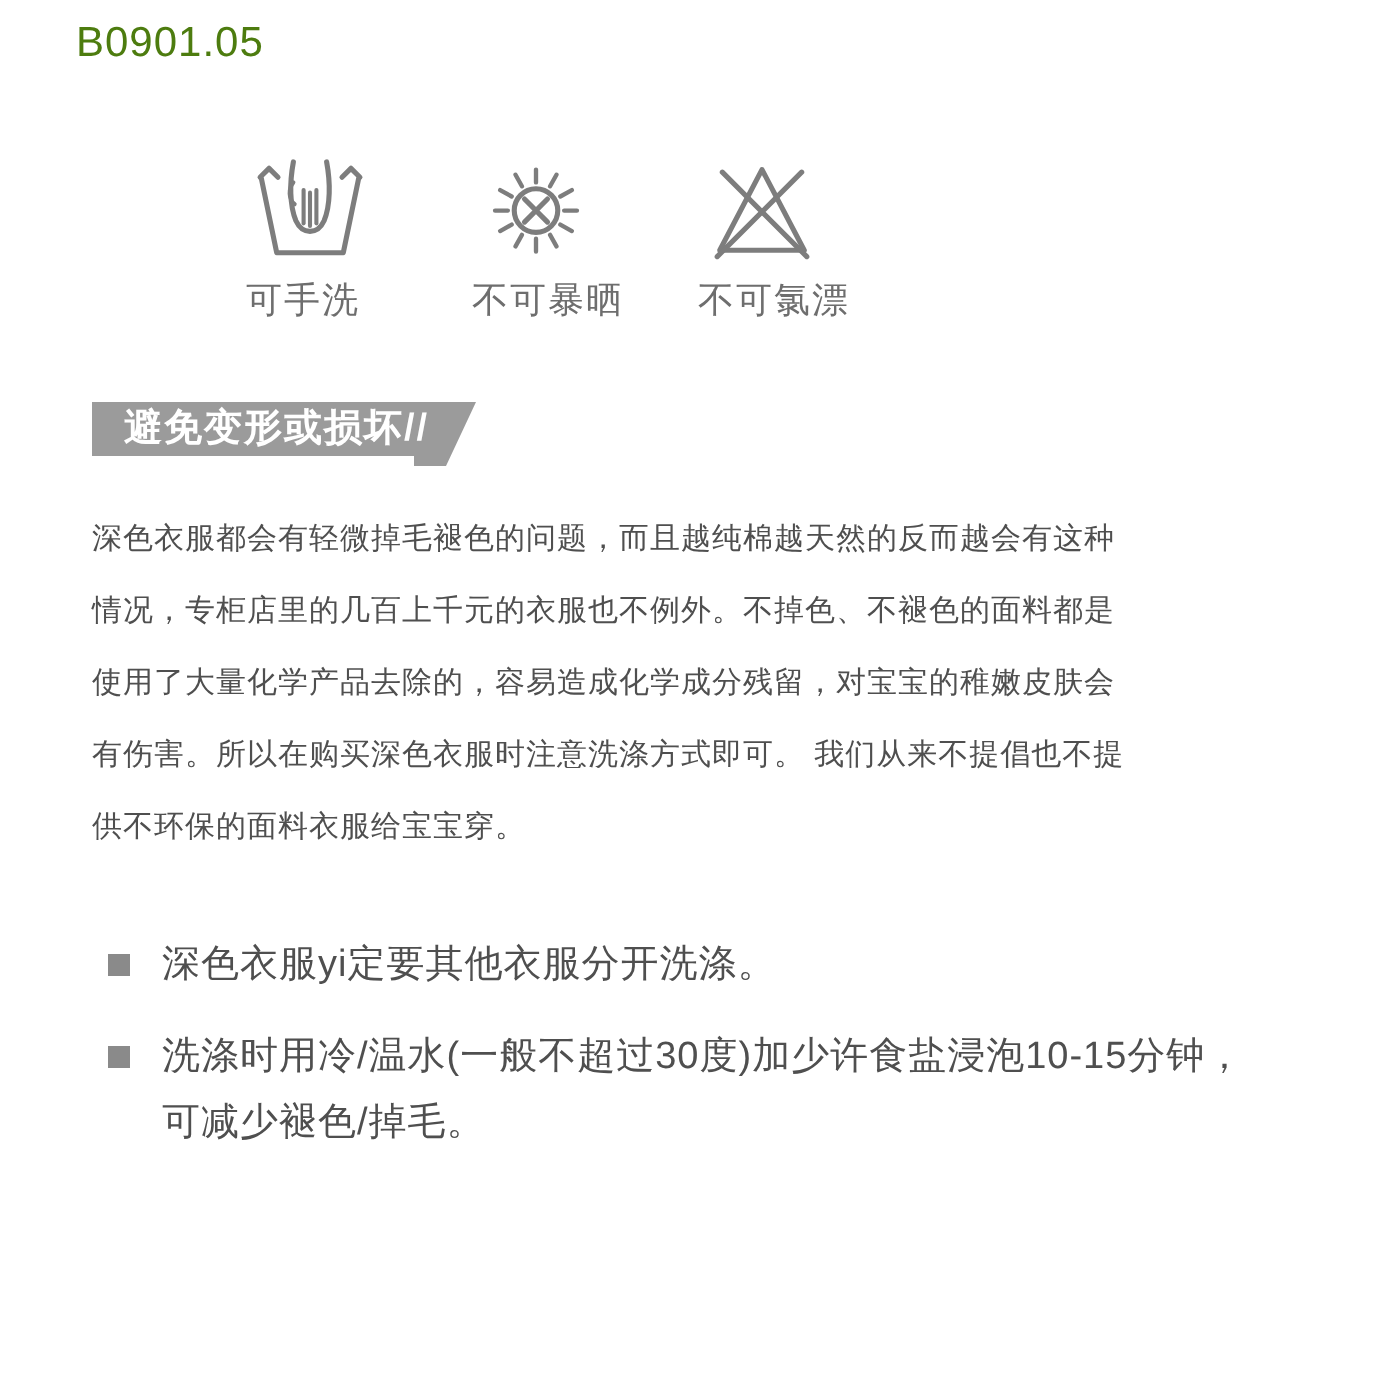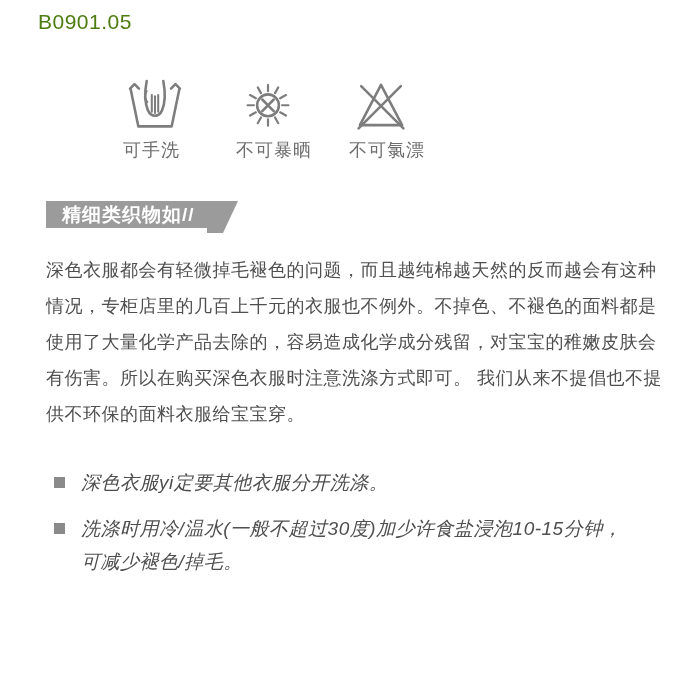--- a/index.html
+++ b/index.html
@@ -46,21 +46,21 @@
     padding-left: 16px;
     font-size: 19px; font-weight: bold;
     line-height: 27px;
     color: #ffffff; letter-spacing: 1px;
     white-space: nowrap;
   }
 
   
   .intro-paragraph {
     position: absolute; left: 46px; top: 252px;
-    font-size: 18px; line-height: 36px;
+    font-size: 15px; line-height: 36px;
     color: #4f4f4f;
     white-space: pre;
     letter-spacing: 0.5px;
   }
 
   
   .tips-list {
     position: absolute; left: 46px; top: 466px;
     margin: 0; padding: 0; list-style: none;
   }
@@ -72,21 +72,20 @@
     flex: 0 0 auto;
     width: 11px; height: 11px;
     background: #8a8a8a;
     margin: 11px 16px 0 8px;
   }
   .tip-text {
     font-size: 19px; line-height: 33px;
     color: #4f4f4f;
     white-space: pre;
     letter-spacing: 0.5px;
-    font-style: italic;
   }
 
   .care-svg { stroke: #7d7d7d; fill: none; stroke-linecap: round; stroke-linejoin: round; }
 </style>
 </head>
 <body>
 
 <div class="product-code">B0901.05</div>
 
 <div class="icons-row">
@@ -125,21 +124,21 @@
         <path d="M50,20 L83,83 L17,83 Z" stroke-width="4"></path>
         <path d="M19,22 L85,88 M81,22 L15,88" stroke-width="4"></path>
       </svg>
     </span>
     <div class="icon-label">不可氯漂</div>
   </div>
 
 </div>
 
 <div class="tips-banner">
-  <span class="tips-banner-title">精细类织物如//</span>
+  <span class="tips-banner-title">避免变形或损坏//</span>
 </div>
 
 <div class="intro-paragraph">深色衣服都会有轻微掉毛褪色的问题，而且越纯棉越天然的反而越会有这种
 情况，专柜店里的几百上千元的衣服也不例外。不掉色、不褪色的面料都是
 使用了大量化学产品去除的，容易造成化学成分残留，对宝宝的稚嫩皮肤会
 有伤害。所以在购买深色衣服时注意洗涤方式即可。 我们从来不提倡也不提
 供不环保的面料衣服给宝宝穿。</div>
 
 <ul class="tips-list">
   <li class="tip-item">

